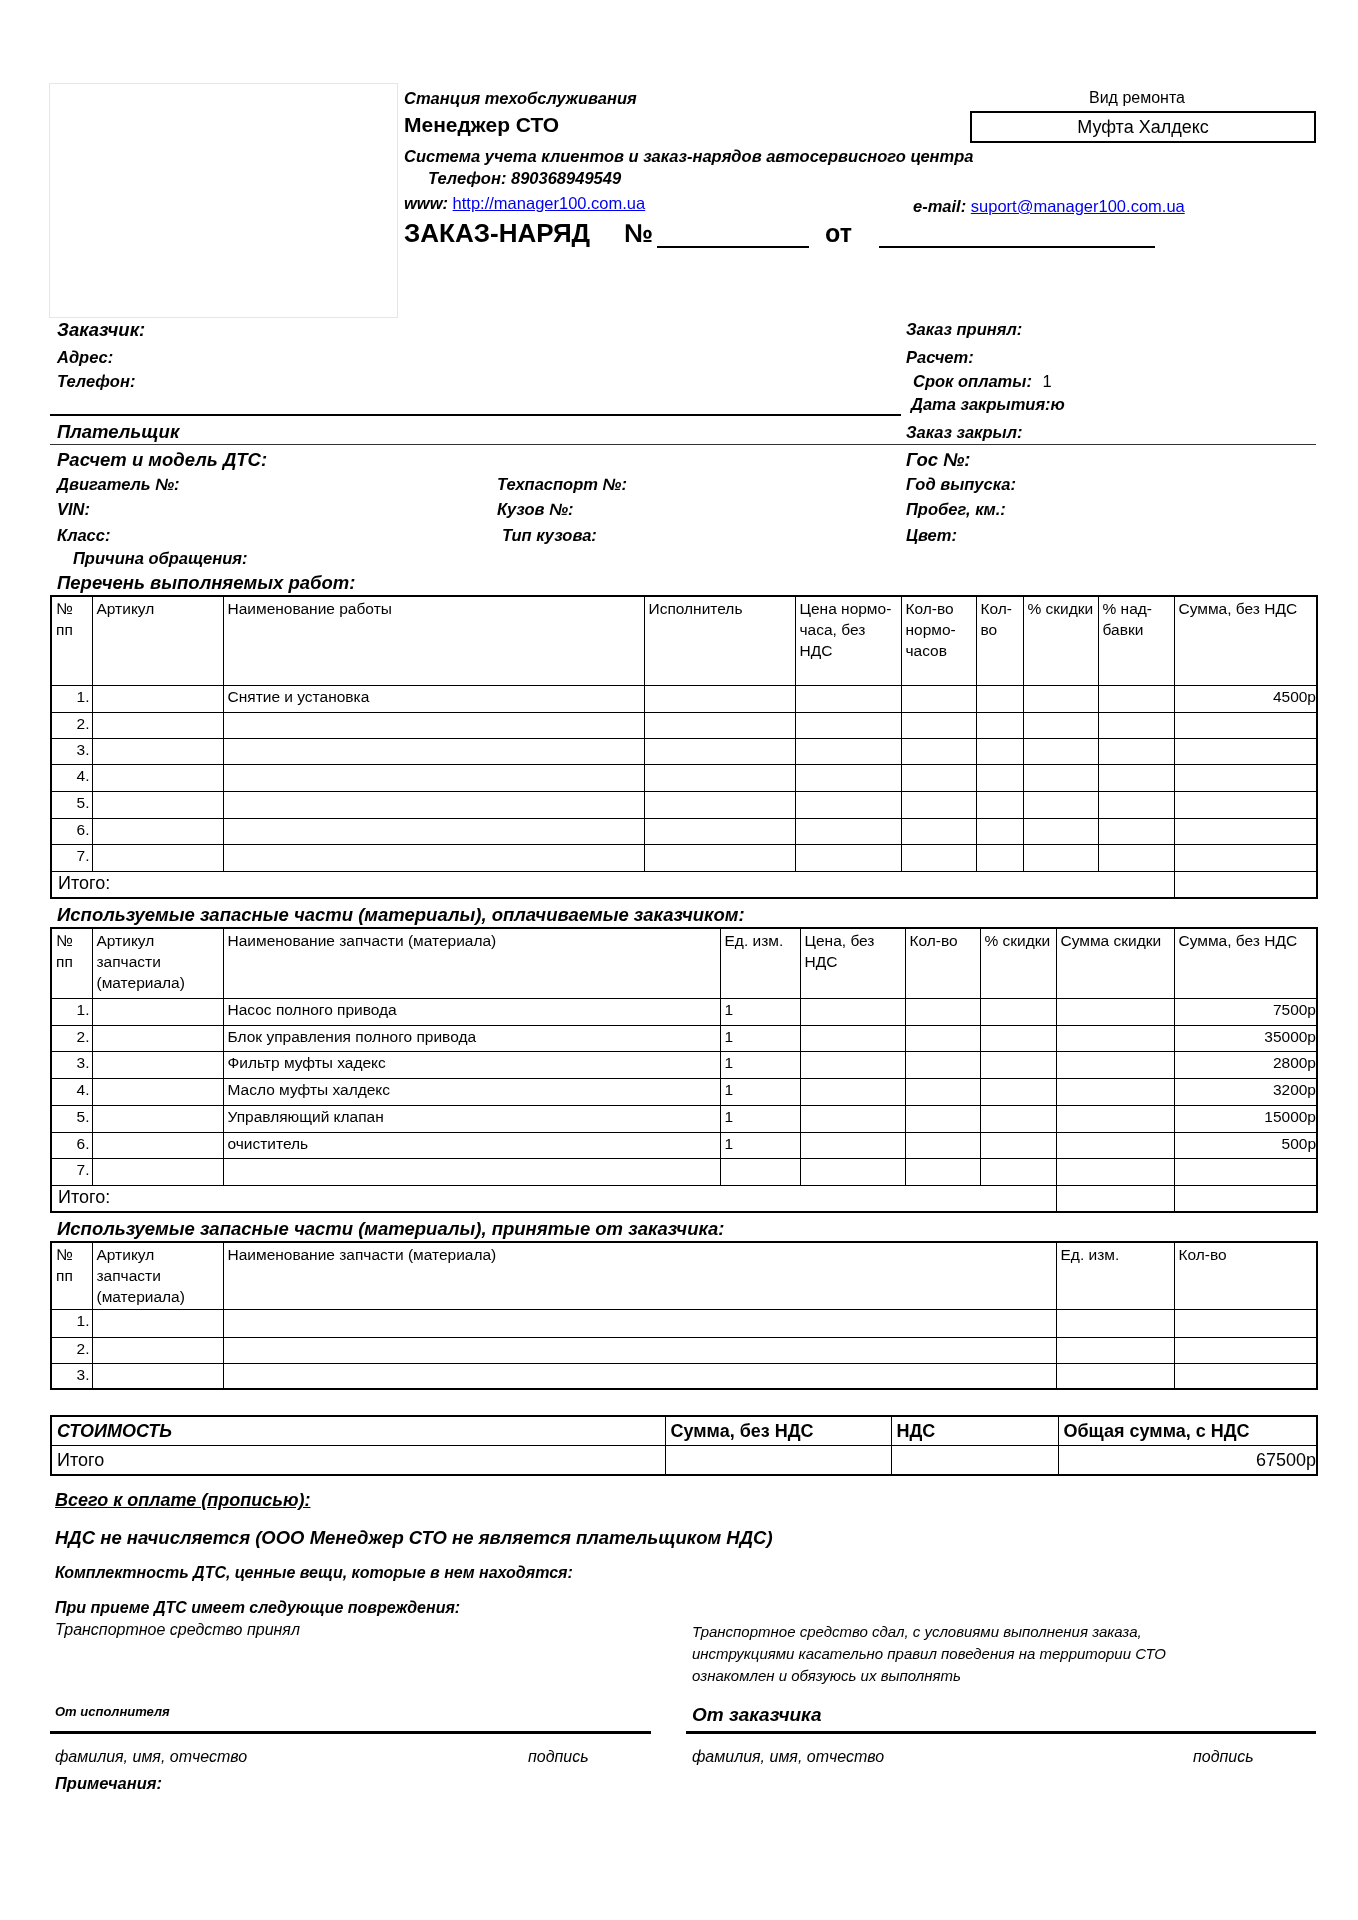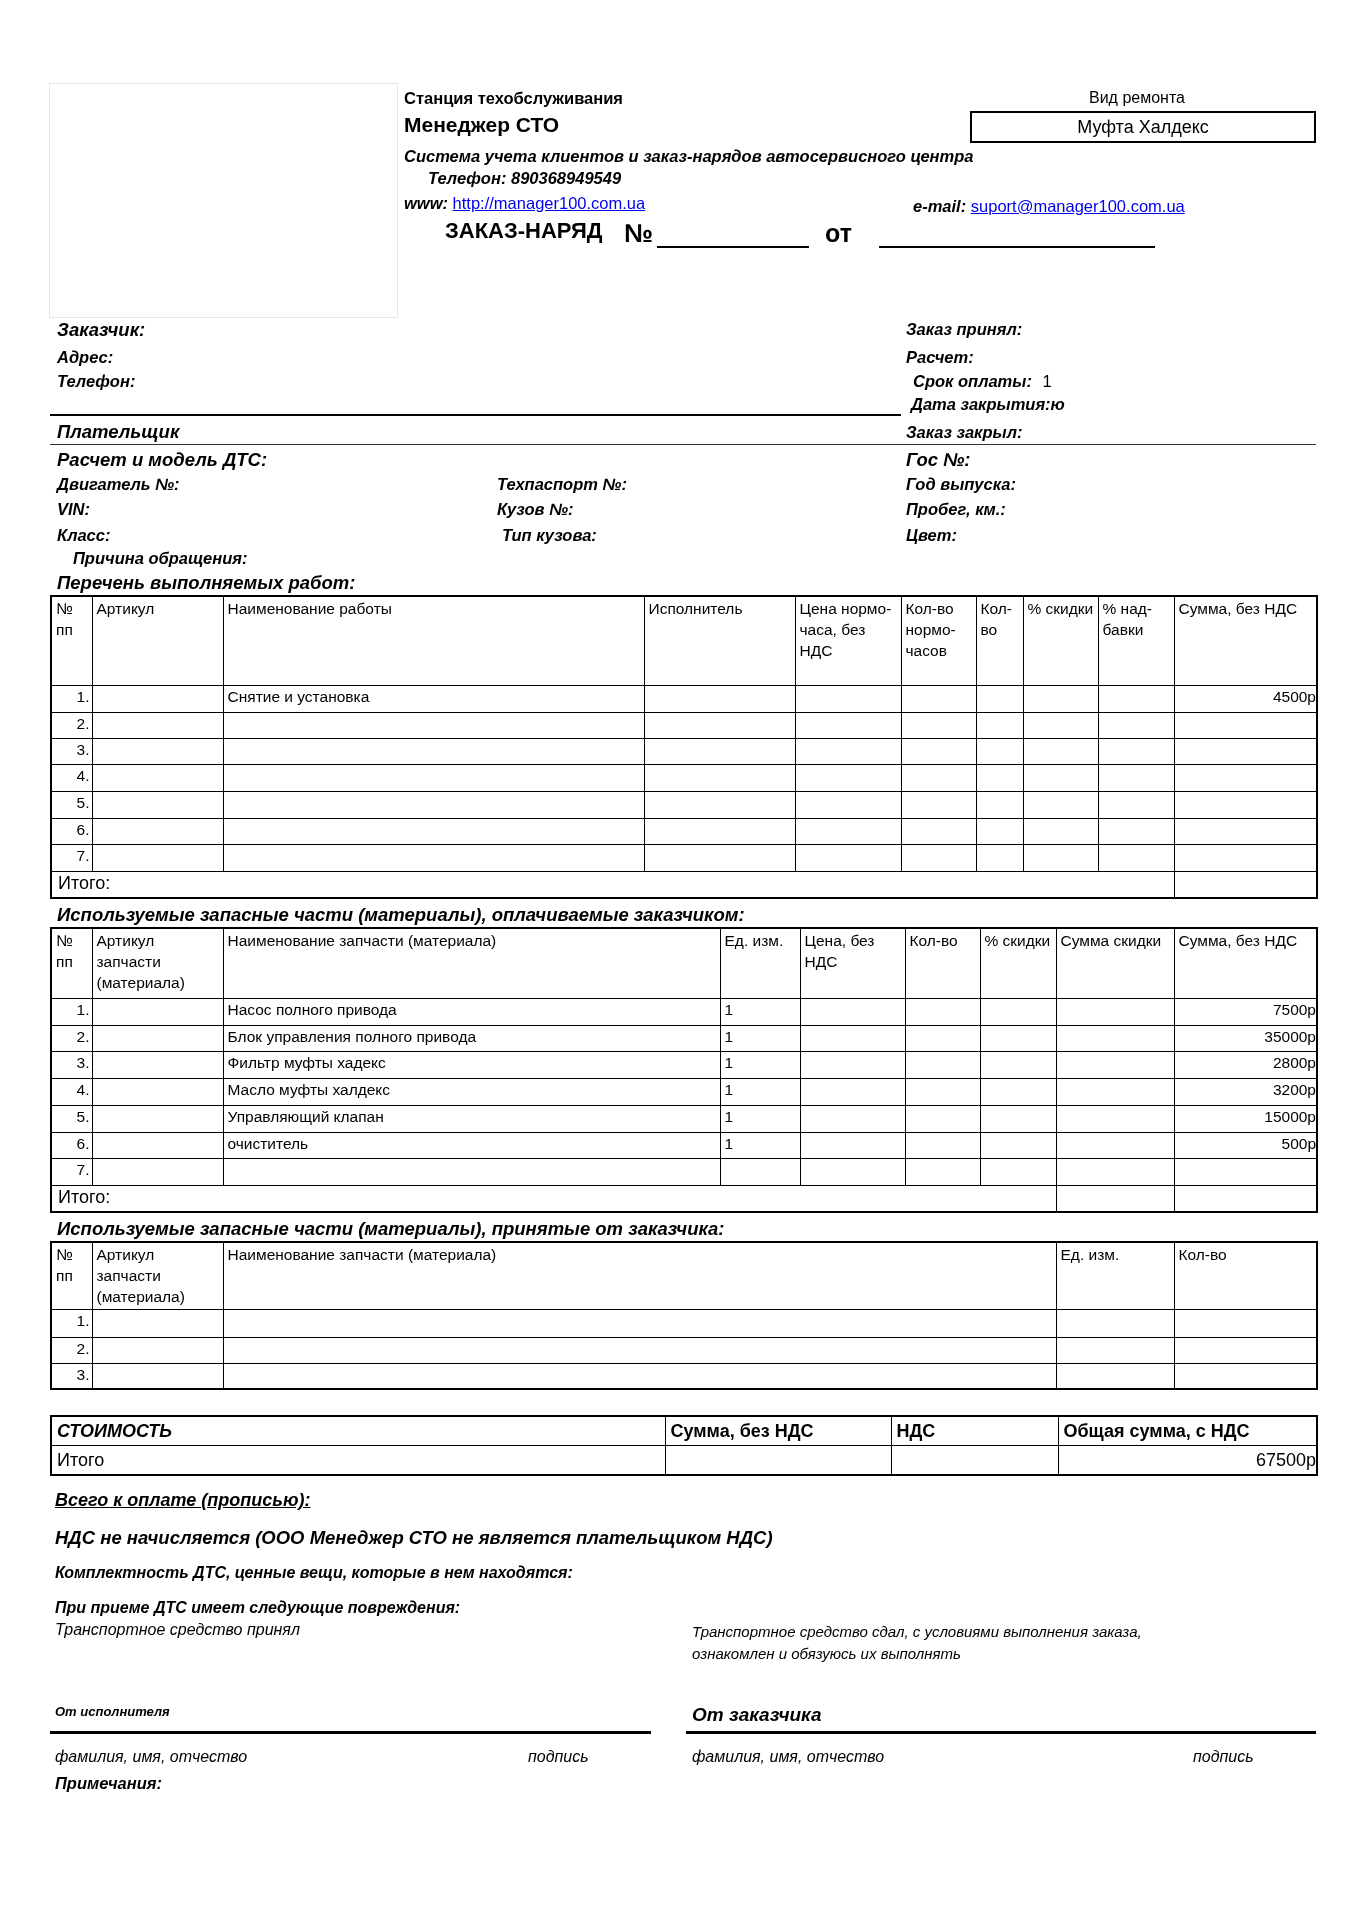--- a/index.html
+++ b/index.html
@@ -31,37 +31,37 @@
   table.cost td.hd-it { font-style:italic; font-weight:bold; }
   table.cost td.hd { font-weight:bold; }
   .lbl { font-size:16.5px; }
   .sect { font-size:18.5px; }
 </style>
 </head>
 <body>
 
 <div class="logo-box"></div>
 
-<div class="abs b" style="left:404px; top:89px; font-size:16.5px;">Станция техобслуживания</div>
+<div class="abs b" style="left:404px; top:89px; font-size:16.5px;font-style:italic;">Станция техобслуживания</div>
 <div class="abs b" style="left:404px; top:113px; font-size:21px;">Менеджер СТО</div>
 <div class="abs bi" style="left:404px; top:147px; font-size:16.5px;">Система учета клиентов и заказ-нарядов автосервисного центра</div>
 <div class="abs bi" style="left:404px; top:169px; font-size:16.5px;margin-left:24px;">Телефон: 890368949549</div>
 <div class="abs" style="left:404px; top:194px; font-size:16.5px;">
   <span class="bi">www:</span>
   <a class="link">http://manager100.com.ua</a>
 </div>
 <div class="abs" style="left:913px; top:197px; font-size:16.5px;">
   <span class="bi">e-mail:</span>
   <a class="link">suport@manager100.com.ua</a>
 </div>
 
 <div class="abs" style="left:1089px; top:89px; font-size:16px;">Вид ремонта</div>
 <div class="repair-box">Муфта Халдекс</div>
 
-<div class="abs b" style="left:404px; top:218px; font-size:22px;margin-left:41px;">ЗАКАЗ-НАРЯД</div>
+<div class="abs b" style="left:404px; top:218px; font-size:26px;">ЗАКАЗ-НАРЯД</div>
 <div class="abs b" style="left:624px; top:218px; font-size:26px;">№</div>
 <div class="uline" style="left:657px; top:246px; width:152px;"></div>
 <div class="abs b" style="left:825px; top:219px; font-size:25px;">от</div>
 <div class="uline" style="left:879px; top:246px; width:276px;"></div>
 
 <div class="abs bi sect" style="left:57px; top:319px;">Заказчик:</div>
 <div class="abs bi lbl" style="left:57px; top:348px;">Адрес:</div>
 <div class="abs bi lbl" style="left:57px; top:372px;">Телефон:</div>
 <div class="hline" style="left:50px; top:414px; width:851px; border-top:2.5px solid #000;"></div>
 <div class="abs bi sect" style="left:57px; top:421px;">Плательщик</div>
@@ -382,20 +382,21 @@
   </table>
 
 <div class="abs bi" style="left:55px; top:1490px; font-size:18px; text-decoration:underline;">Всего к оплате (прописью):</div>
 <div class="abs bi" style="left:55px; top:1527px; font-size:18.5px;">НДС не начисляется (ООО Менеджер СТО не является плательщиком НДС)</div>
 <div class="abs bi" style="left:55px; top:1564px; font-size:16px;">Комплектность ДТС, ценные вещи, которые в нем находятся:</div>
 <div class="abs bi" style="left:55px; top:1599px; font-size:16px;">При приеме ДТС имеет следующие повреждения:</div>
 
 <div class="abs it" style="left:55px; top:1621px; font-size:16px;">Транспортное средство принял</div>
 <div class="abs it" style="left:692px; top:1621px; font-size:15px; line-height:22px;">
   <div>Транспортное средство сдал, с условиями выполнения заказа,</div>
+  <div>инструкциями касательно правил поведения на территории СТО</div>
   <div>ознакомлен и обязуюсь их выполнять</div>
 </div>
 
 <div class="abs bi" style="left:55px; top:1704px; font-size:13px;">От исполнителя</div>
 <div class="abs bi" style="left:692px; top:1704px; font-size:19px;">От заказчика</div>
 
 <div class="hline" style="left:50px; top:1731px; width:601px; border-top:3px solid #000;"></div>
 <div class="hline" style="left:686px; top:1731px; width:630px; border-top:3px solid #000;"></div>
 
 <div class="abs it" style="left:55px; top:1748px; font-size:16px;">фамилия, имя, отчество</div>

